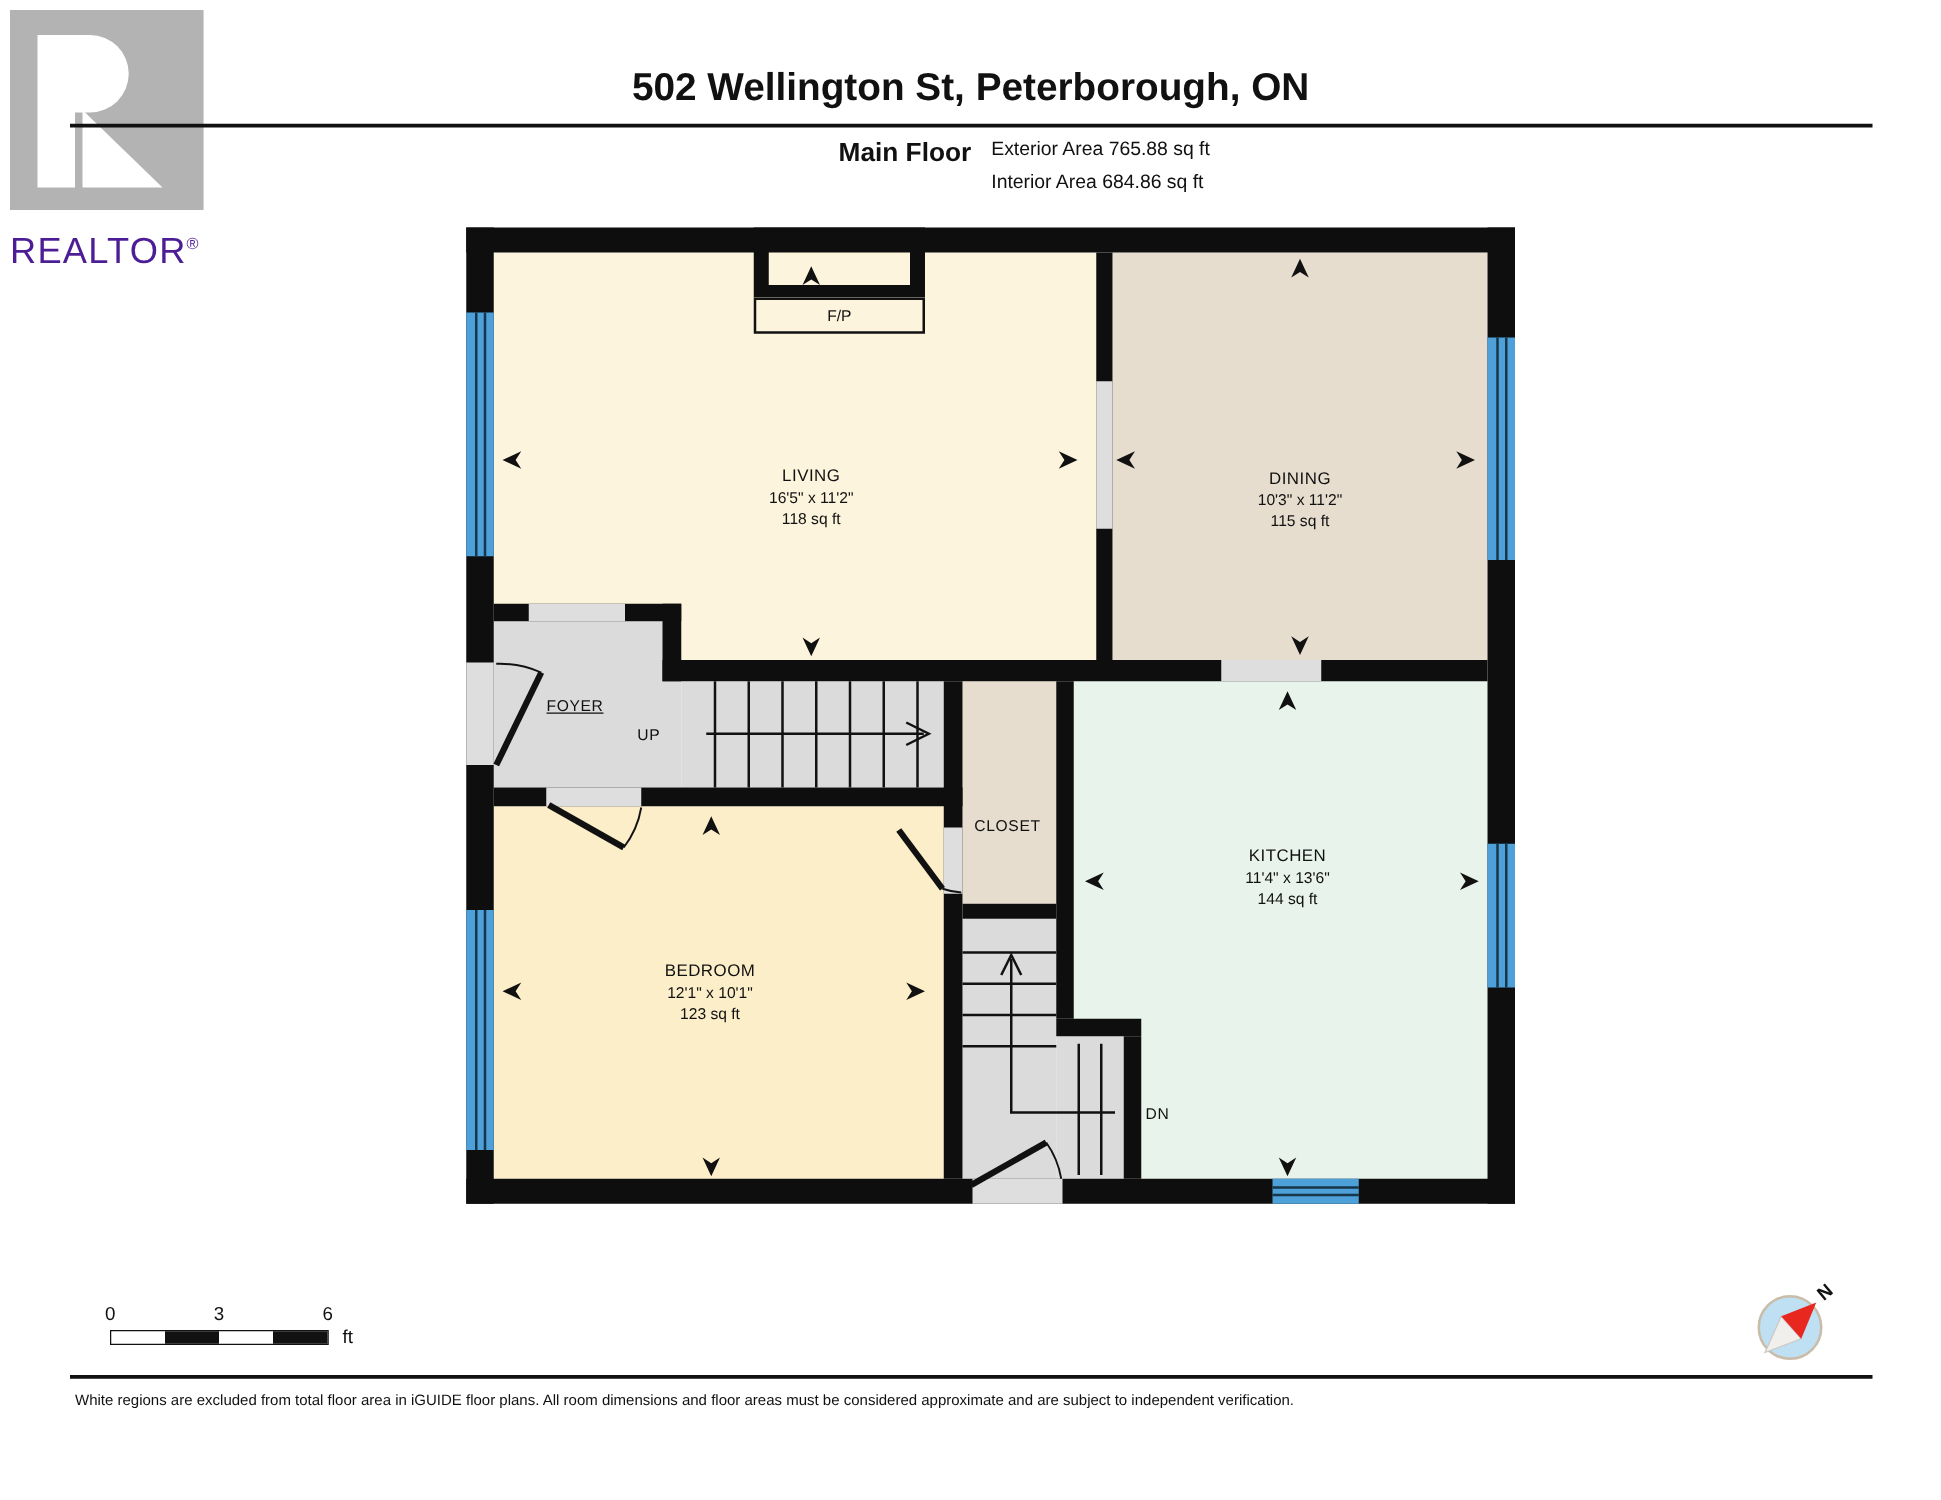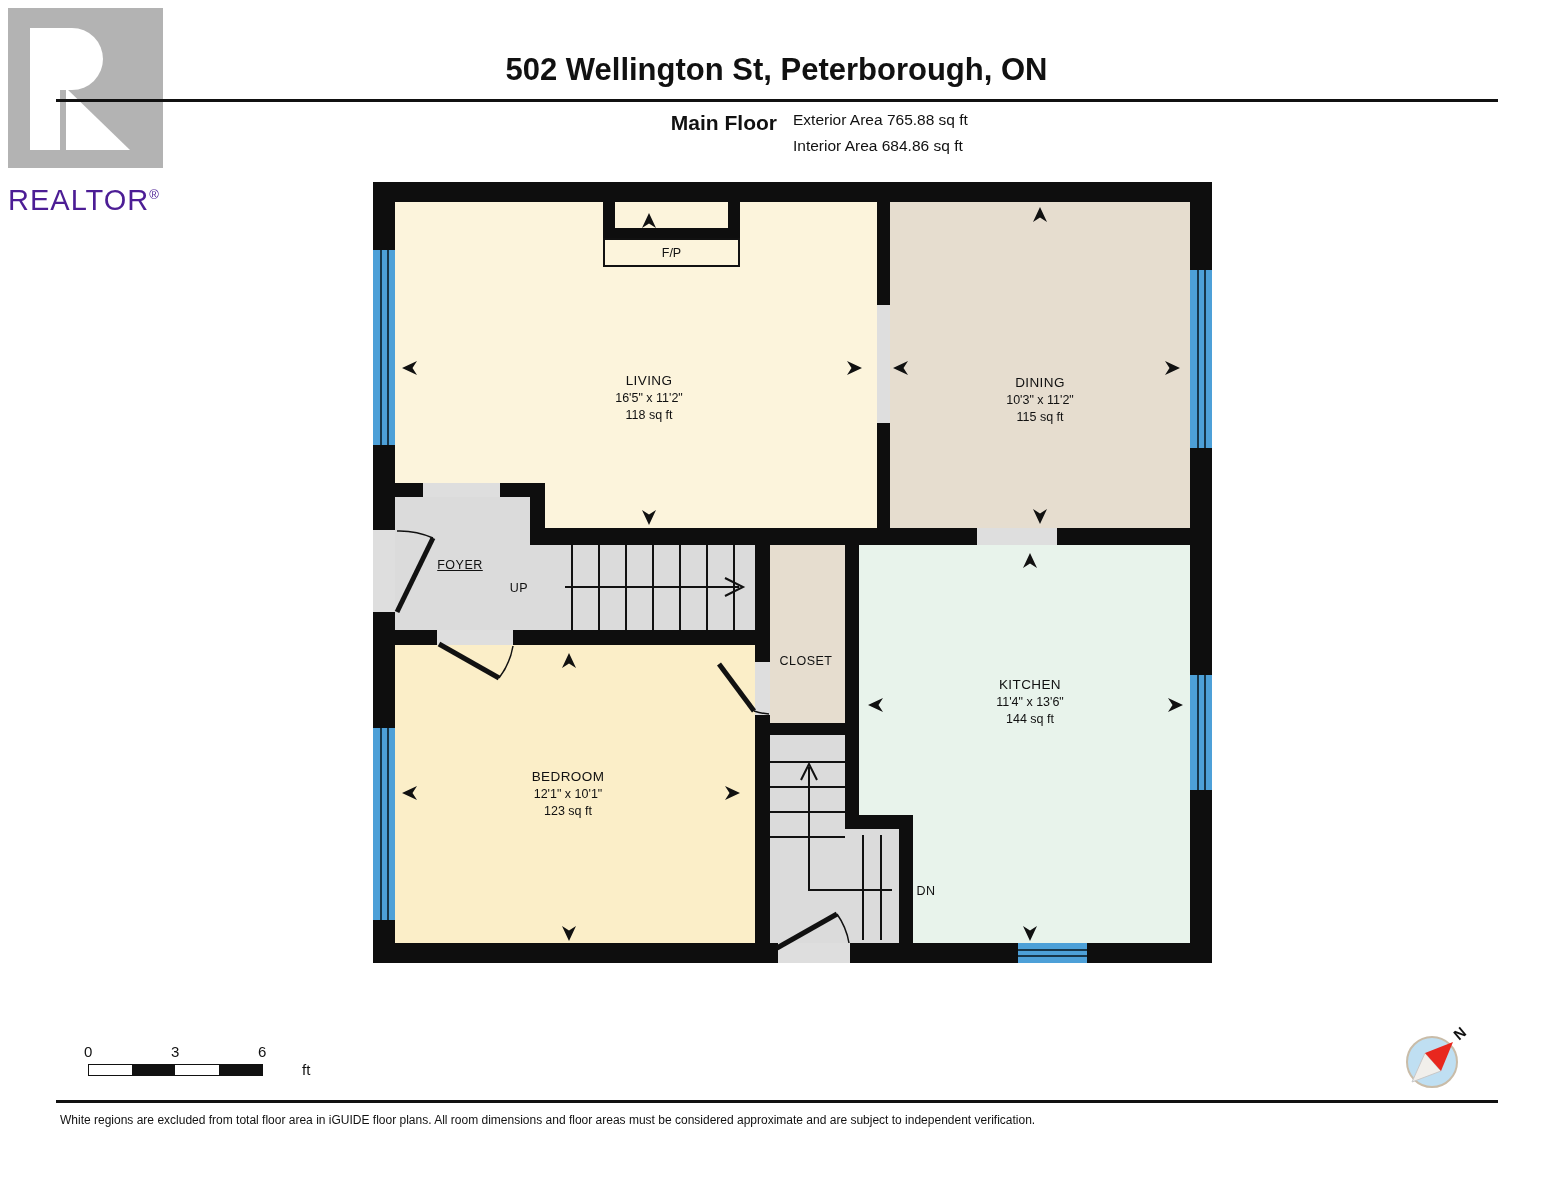--- a/index.html
+++ b/index.html
@@ -37,21 +37,21 @@
   .rlabel{position:absolute;transform:translate(-50%,-50%);text-align:center;z-index:25;line-height:1.35;}
   .rname{font-size:13.5px;letter-spacing:.4px;}
   .rdim{font-size:12.5px;}
   .slabel{position:absolute;transform:translate(-50%,-50%);font-size:12.5px;letter-spacing:.5px;z-index:25;}
   
   .scalebar{position:absolute;left:88px;top:1043px;width:176px;height:36px;font-size:15px;}
   .scalebar .tick{position:absolute;top:0;}
   .scalebar .t0{left:-4px;} .scalebar .t1{left:83px;} .scalebar .t2{left:170px;}
   .scalebar .bar{position:absolute;left:0;top:21px;width:173px;height:10px;border:1.5px solid #111;
     background:linear-gradient(90deg,#fff 0 25%,#111 25% 50%,#fff 50% 75%,#111 75% 100%);}
-  .scalebar .unit{position:absolute;left:186px;top:18px;margin-left:28px;}
+  .scalebar .unit{position:absolute;left:186px;top:18px;}
   .prepared{position:absolute;left:0;right:0;top:1060px;text-align:center;
             font-size:15px;font-weight:700;}
   .compass{position:absolute;left:1400px;top:1026px;}
   .disclaimer{position:absolute;left:60px;top:1113px;font-size:12px;z-index:2;}
   .watermark{position:absolute;left:0;right:0;top:1122px;text-align:center;font-size:42px;
              color:#D7D7D7;letter-spacing:1px;z-index:1;white-space:nowrap;}
 </style>
 </head>
 <body>
 

